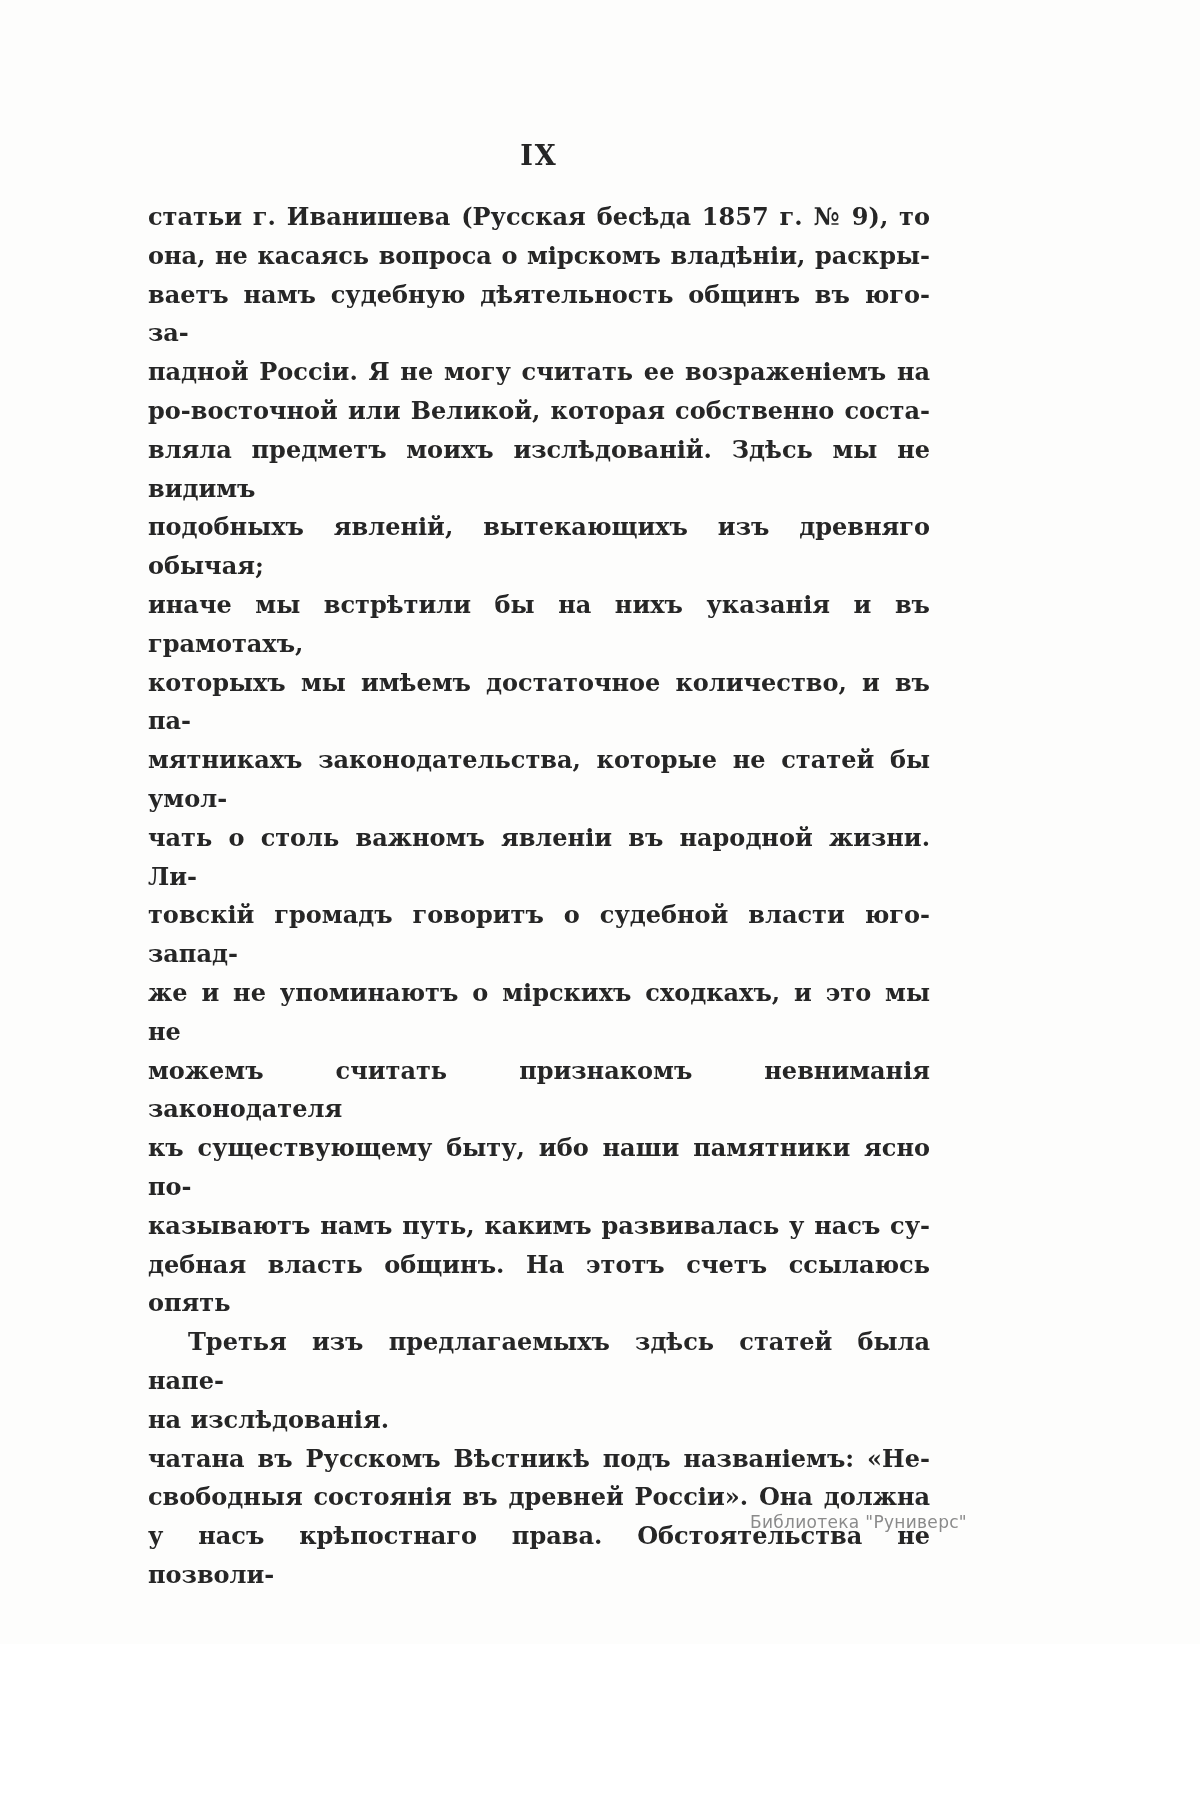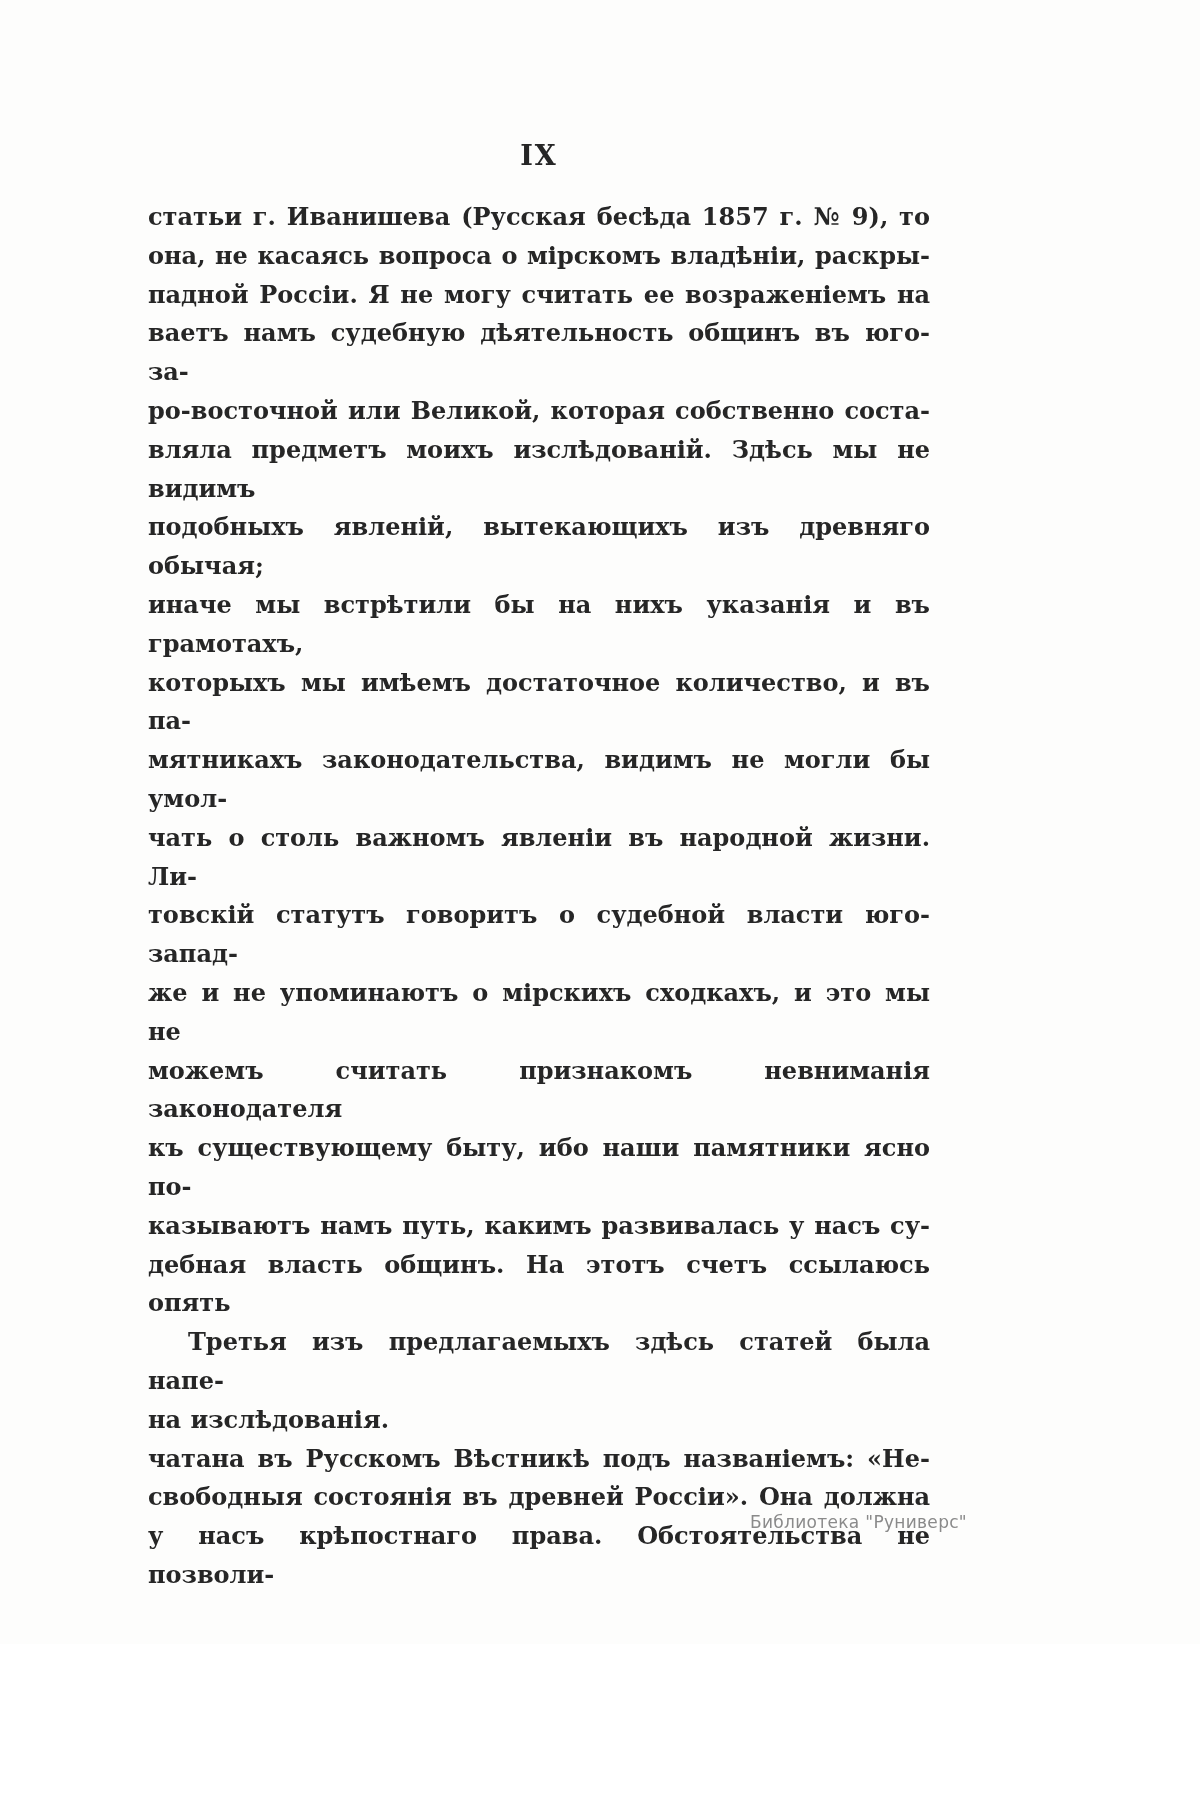--- a/index.html
+++ b/index.html
@@ -58,30 +58,30 @@
 </style>
 </head>
 <body>
 
 <div class="page">
   <div class="page-number">IX</div>
 
   <div class="text-block" id="text-block">
       <div class="line">статьи г. Иванишева (Русская бесѣда 1857 г. № 9), то</div>
       <div class="line">она, не касаясь вопроса о мірскомъ владѣніи, раскры-</div>
+      <div class="line">ваетъ намъ судебную дѣятельность общинъ въ юго-за-</div>
       <div class="line">падной Россіи. Я не могу считать ее возраженіемъ на</div>
-      <div class="line">ваетъ намъ судебную дѣятельность общинъ въ юго-за-</div>
       <div class="line">ро-восточной или Великой, которая собственно соста-</div>
       <div class="line">вляла предметъ моихъ изслѣдованій. Здѣсь мы не видимъ</div>
       <div class="line">подобныхъ явленій, вытекающихъ изъ древняго обычая;</div>
       <div class="line">иначе мы встрѣтили бы на нихъ указанія и въ грамотахъ,</div>
       <div class="line">которыхъ мы имѣемъ достаточное количество, и въ па-</div>
-      <div class="line">мятникахъ законодательства, видимъ не могли бы умол-</div>
+      <div class="line">мятникахъ законодательства, которые не статей бы умол-</div>
       <div class="line">чать о столь важномъ явленіи въ народной жизни. Ли-</div>
-      <div class="line">товскій статутъ говоритъ о судебной власти юго-запад-</div>
+      <div class="line">товскій громадъ говоритъ о судебной власти юго-запад-</div>
       <div class="line">же и не упоминаютъ о мірскихъ сходкахъ, и это мы не</div>
       <div class="line">можемъ считать признакомъ невниманія законодателя</div>
       <div class="line">къ существующему быту, ибо наши памятники ясно по-</div>
       <div class="line">казываютъ намъ путь, какимъ развивалась у насъ су-</div>
       <div class="line">дебная власть общинъ. На этотъ счетъ ссылаюсь опять</div>
       <div class="line indent">Третья изъ предлагаемыхъ здѣсь статей была напе-</div>
       <div class="line flush">на изслѣдованія.</div>
       <div class="line">чатана въ Русскомъ Вѣстникѣ подъ названіемъ: «Не-</div>
       <div class="line">свободныя состоянія въ древней Россіи». Она должна</div>
       <div class="line">у насъ крѣпостнаго права. Обстоятельства не позволи-</div>

